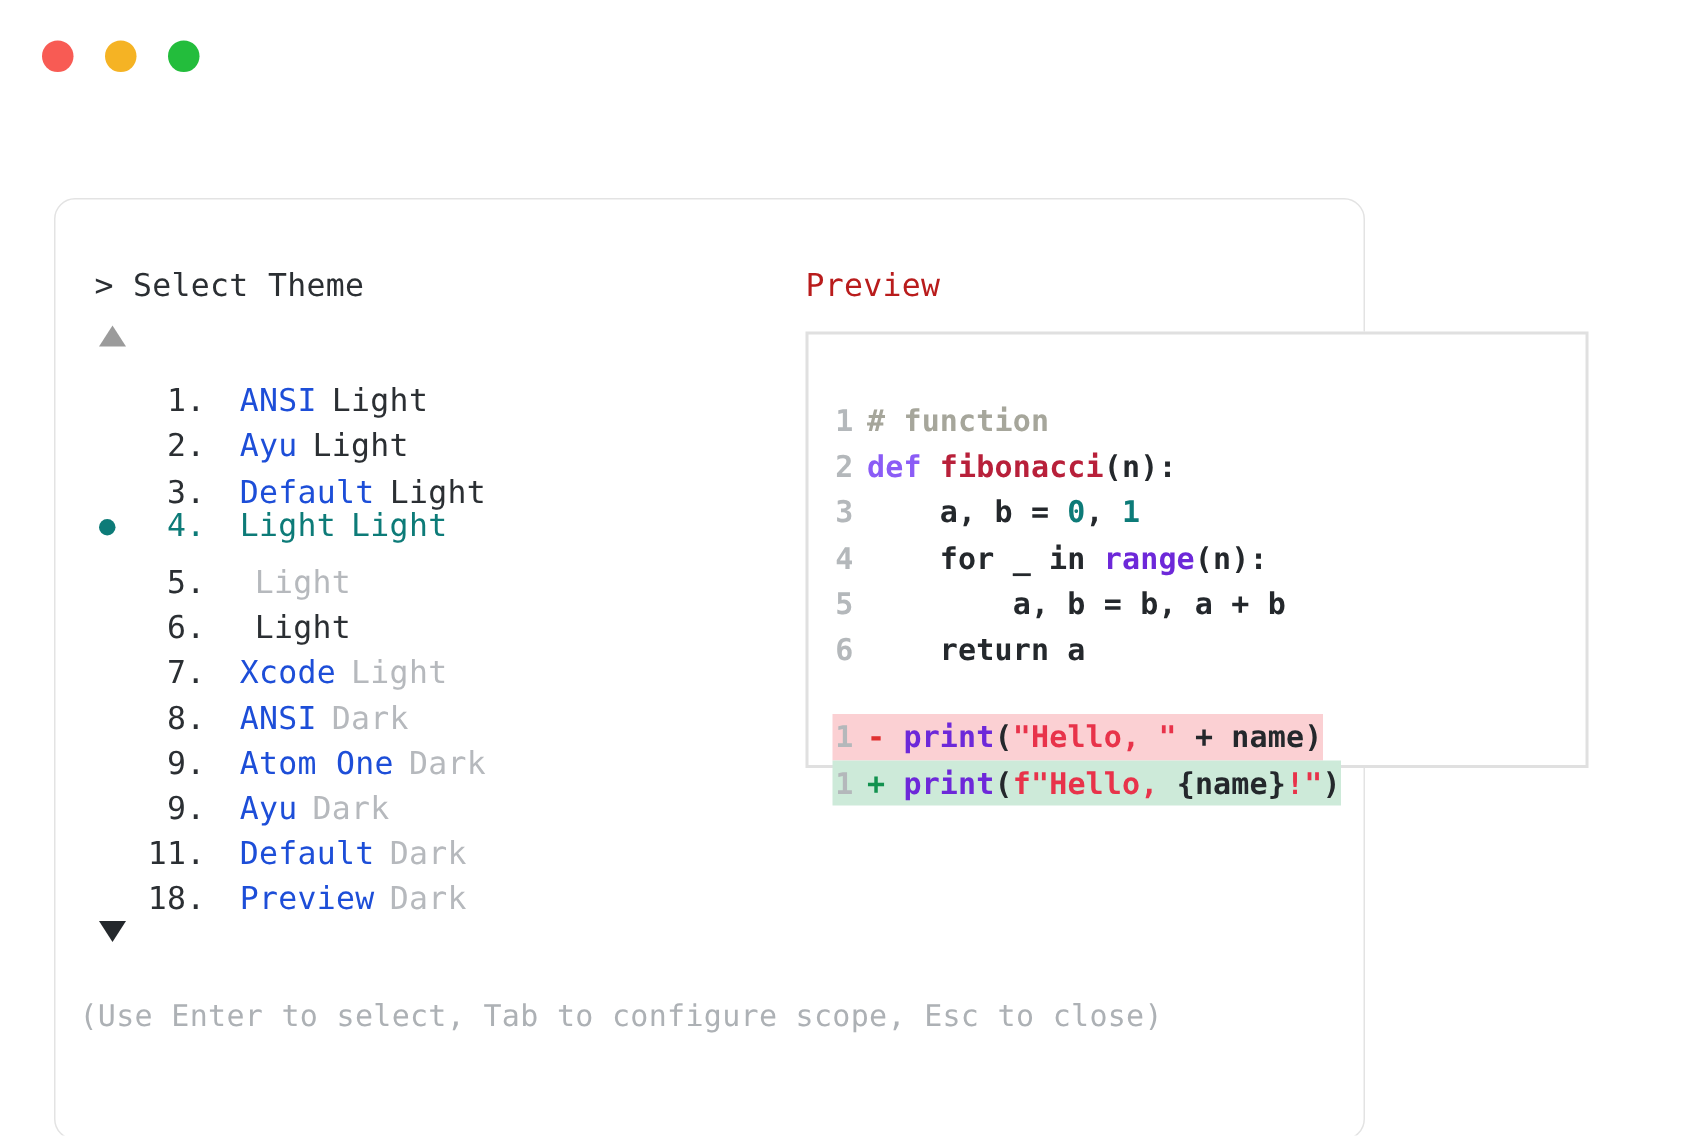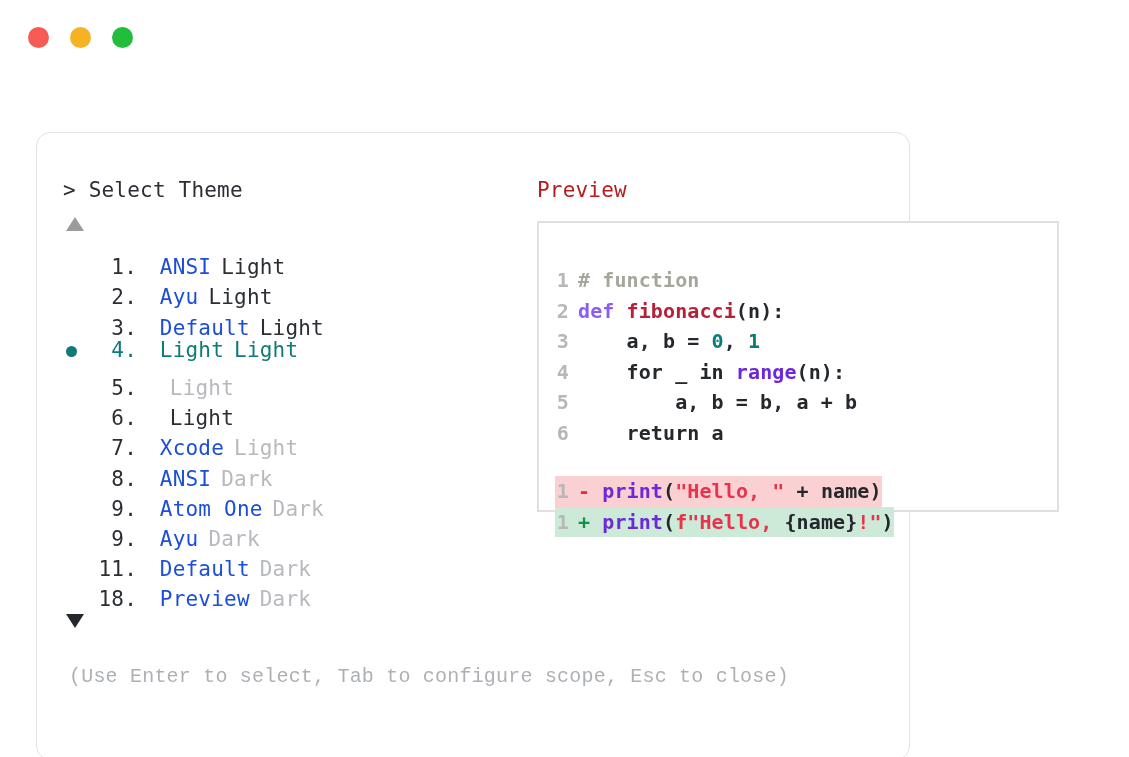--- a/index.html
+++ b/index.html
@@ -154,28 +154,27 @@
   .tvariant { color: #b6b9bd; padding-left: 10px; }
   .theme-row.selected .idx,
   .theme-row.selected .dotsep,
   .theme-row.selected .tname,
   .theme-row.selected .tvariant { color: #0d7b78; }
   .theme-row.strong .tvariant { color: #2b2f33; }
 
   
   .hint {
     position: absolute;
-    left: 32px;
+    left: 16px;
     top: 531px;
     font-size: 20px;
     line-height: 26px;
     color: #adb1b5;
     letter-spacing: 0.2px;
     white-space: pre;
-    font-family: Liberation Mono, monospace;
   }
 
   
   .preview-box {
     position: absolute;
     left: 0px;
     top: 44px;
     width: 522px;
     height: 291px;
     box-sizing: border-box;

